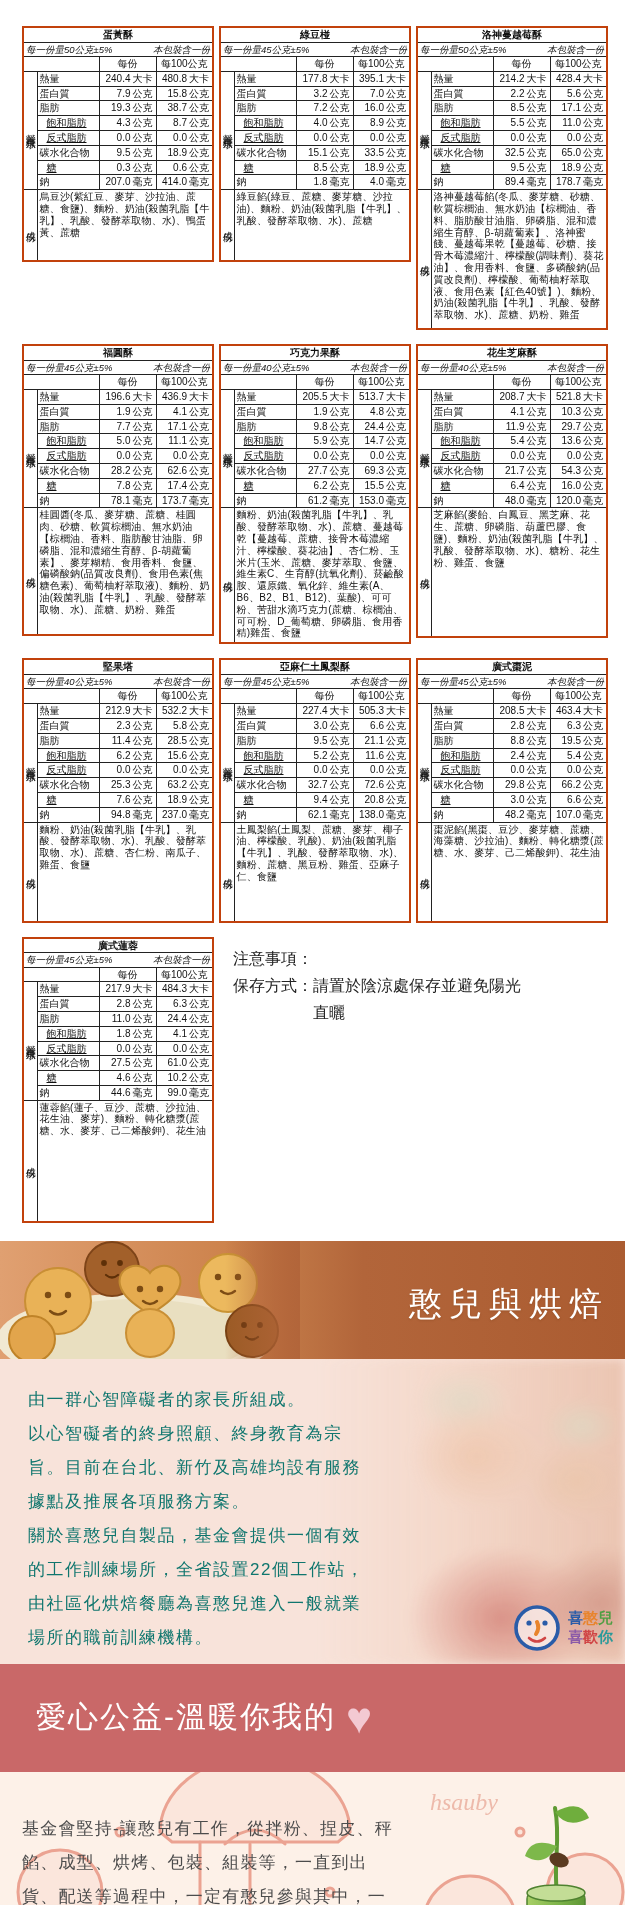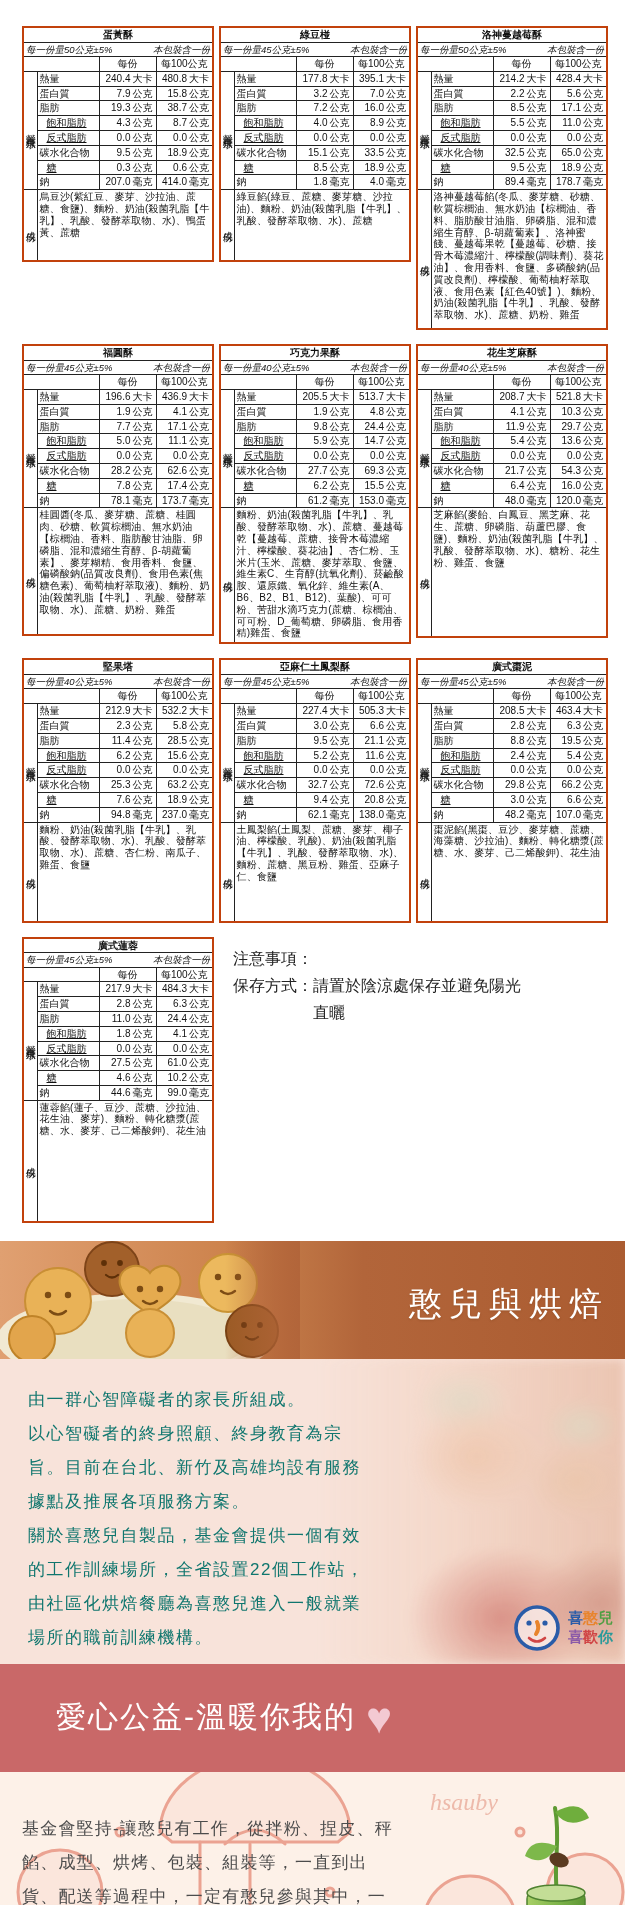--- a/index.html
+++ b/index.html
@@ -47,21 +47,21 @@
       radial-gradient(130px 100px at 60% 85%, rgba(208,120,110,.8), rgba(208,120,110,0) 72%),
       radial-gradient(90px 80px at 92% 80%, rgba(200,130,115,.7), rgba(200,130,115,0) 72%),
       linear-gradient(90deg, rgba(248,227,218,0) 0%, rgba(240,204,184,.55) 45%, rgba(231,188,166,.85) 100%);}
   .about-text{position:absolute;left:22px;top:24px;width:345px;font-size:17px;line-height:34px;
     letter-spacing:1.5px;color:#0f766e;font-weight:500;z-index:2;margin-left:6px;}
   .about-text p{margin:0;}
   .logo{position:absolute;right:12px;bottom:10px;display:flex;align-items:center;gap:5px;z-index:3;}
   .logo-text{display:flex;flex-direction:column;font-size:15px;font-weight:700;line-height:1.25;}
 
   
-  .band{height:108px;background:#c96868;display:flex;align-items:center;padding-left:56px;}
+  .band{height:108px;background:#c96868;display:flex;align-items:center;padding-left:36px;}
   .band-title{color:#fff;font-size:30px;letter-spacing:2px;font-weight:500;}
   .band-heart{color:#f3c9d2;font-size:44px;margin-left:10px;line-height:1;}
 
   
   .bottom{position:relative;height:232px;background:#fdf1e8;overflow:hidden;}
   .doodles{position:absolute;inset:0;z-index:1;}
   .bottom-text{position:absolute;left:22px;top:40px;width:382px;font-size:17px;line-height:34px;
     letter-spacing:1.2px;color:#4c4c4c;font-weight:500;z-index:2;}
   .bottom-text p{margin:0;}
   .can{position:absolute;right:20px;bottom:10px;z-index:2;}

